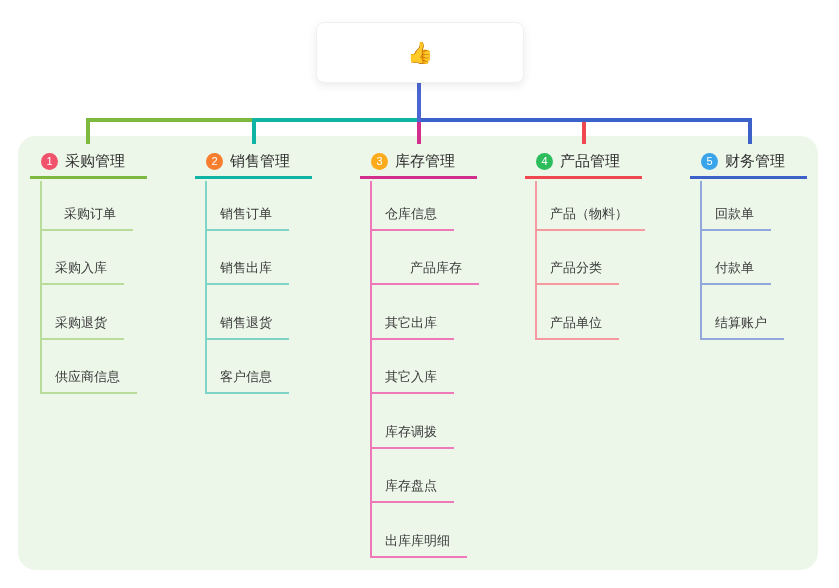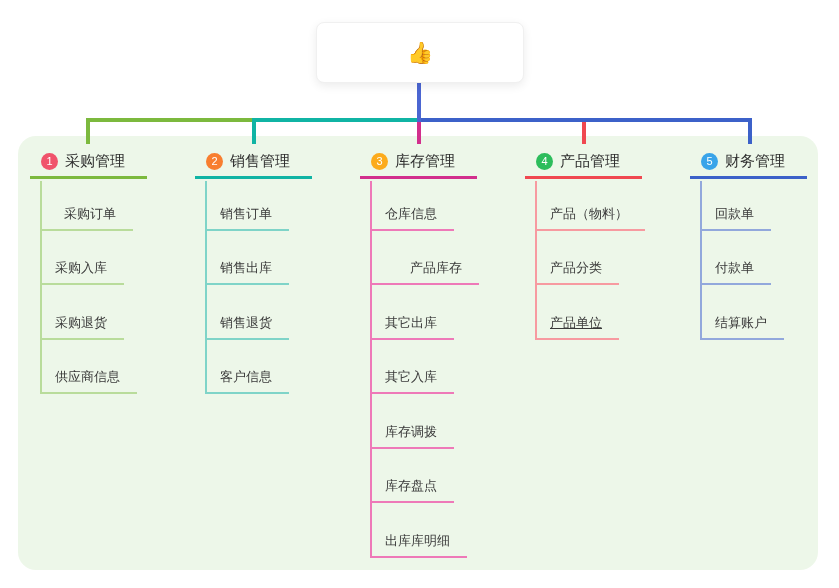--- a/index.html
+++ b/index.html
@@ -131,21 +131,21 @@
   </div>
       <div class="children" style="left: 535px; top: 176px;">
         <div class="vline" style="top: 5px; height: 158.5px; background: rgb(247, 154, 160);"></div>
         <div class="child">
     <span class="child-label" style="border-bottom-color: rgb(247, 154, 160);">产品（物料）</span>
   </div>
         <div class="child">
     <span class="child-label" style="border-bottom-color: rgb(247, 154, 160);">产品分类</span>
   </div>
         <div class="child">
-    <span class="child-label" style="border-bottom-color: rgb(247, 154, 160); text-decoration: underline;">产品单位</span>
+    <span class="child-label" style="border-bottom-color: rgb(247, 154, 160);">产品单位</span>
   </div>
       </div>
       <div class="branch-title" style="left: 690px; top: 146px; border-bottom-color: rgb(60, 97, 201);">
     <span class="badge" style="background: rgb(57, 164, 233);">5</span>
     <span>财务管理</span>
   </div>
       <div class="children" style="left: 700px; top: 176px;">
         <div class="vline" style="top: 5px; height: 158.5px; background: rgb(146, 168, 220);"></div>
         <div class="child">
     <span class="child-label" style="border-bottom-color: rgb(146, 168, 220);">回款单</span>

